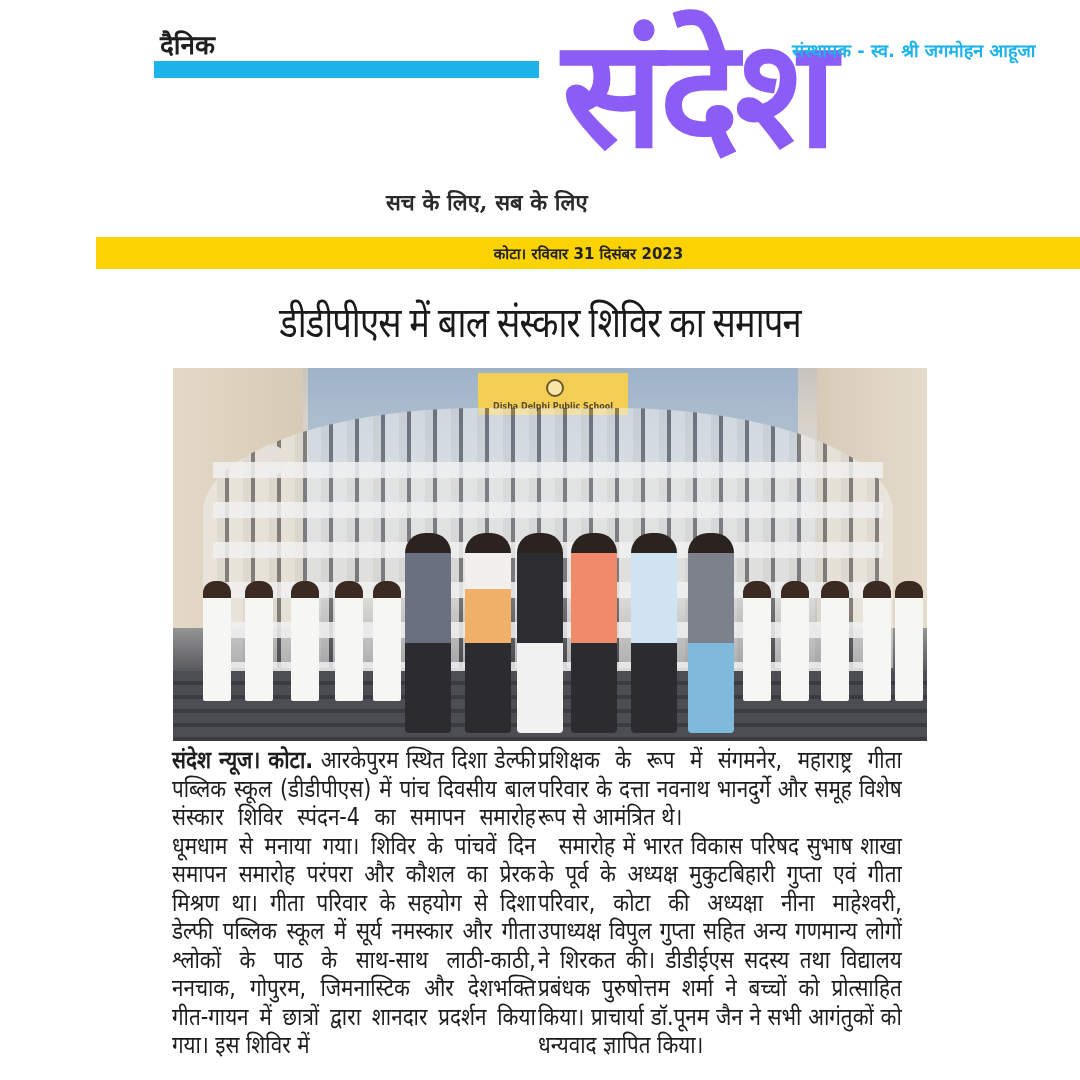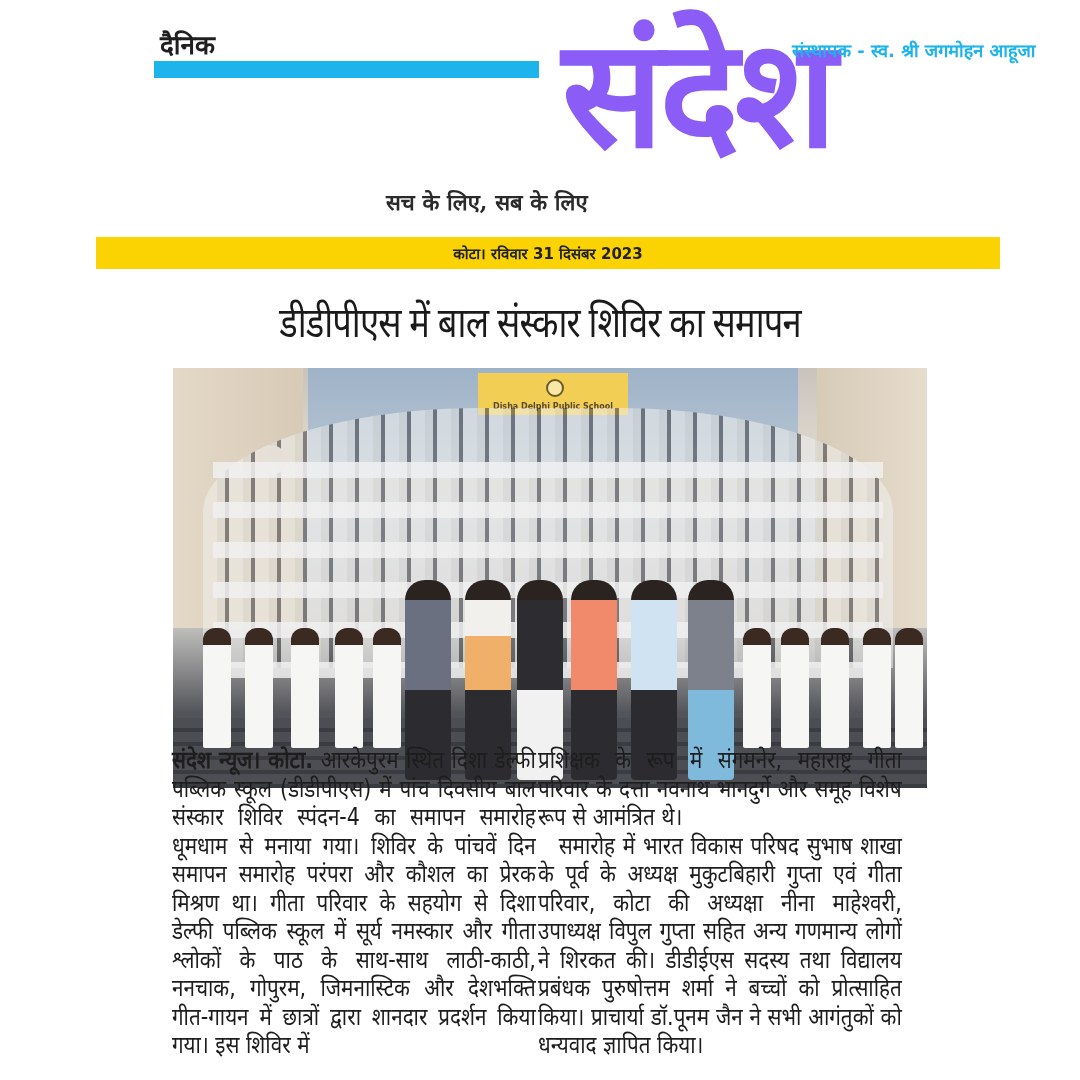--- a/index.html
+++ b/index.html
@@ -7,25 +7,25 @@
     width: 1080px; height: 1080px; background: #ffffff; position: relative; overflow: hidden;
     font-family: "DejaVu Sans", sans-serif; color: #1a1a1a;
   }
   .masthead { position: absolute; left: 8px; top: 0; width: 1080px; height: 230px; }
   .dainik { position: absolute; left: 152px; top: 26px; font-size: 26px; font-weight: bold; color: #1f1f1f; font-family: "DejaVu Sans", sans-serif; }
   .cyan-bar { position: absolute; left: 146px; top: 61px; width: 385px; height: 17px; background: #1cb4ea; }
   .chambal { position: absolute; left: 146px; top: 62px; font-size: 108px; font-weight: bold; color: #1cb4ea; line-height: 1; letter-spacing: -2px; font-family: "DejaVu Sans", sans-serif; }
   .sandesh { position: absolute; left: 540px; top: 20px; font-size: 150px; font-weight: bold; color: #8b5cf6; line-height: 1; letter-spacing: -4px; font-family: Liberation Serif, serif; margin-left: 14px; }
   .byline { position: absolute; left: 784px; top: 38px; font-size: 18px; font-weight: bold; color: #1cb4ea; white-space: nowrap; }
   .tagline { position: absolute; left: 378px; top: 186px; font-size: 22px; font-weight: bold; color: #2a2a2a; font-family: "DejaVu Serif", serif; }
-  .dateband { position: absolute; left: 96px; top: 237px; width: 904px; height: 32px; background: #fbd202; display: flex; align-items: center; justify-content: center; }
+  .dateband { position: absolute; left: 96px; top: 237px; width: 985px; height: 32px; background: #fbd202; display: flex; align-items: center; justify-content: center; }
   .dateband span { font-size: 15px; color: #222; font-weight: bold; }
   .headline { position: absolute; left: 0; top: 292px; width: 1080px; text-align: center; font-size: 42px; color: #1a1a1a; font-family: "Liberation Sans", sans-serif; letter-spacing: -1px; transform: scaleX(0.82); transform-origin: center; }
   .photo {
-    position: absolute; left: 173px; top: 368px; width: 754px; height: 420px; overflow: hidden;
+    position: absolute; left: 173px; top: 368px; width: 754px; height: 373px; overflow: hidden;
     background: linear-gradient(180deg, #c8c4bc 0%, #d9d3ca 15%, #cfd3d8 35%, #c9c8c6 60%, #54555a 82%, #3e3f44 100%);
   }
   .photo .bldg-left { position: absolute; left: 0; top: 0; width: 130px; height: 260px; background: linear-gradient(90deg,#e4d8c6,#d7cbb8); }
   .photo .bldg-right { position: absolute; right: 0; top: 0; width: 110px; height: 260px; background: linear-gradient(90deg,#d7cbb8,#e6dccc); }
   .photo .glass { position: absolute; left: 135px; top: 0; width: 490px; height: 110px; background: linear-gradient(180deg,#9fb3c8,#b9c7d4); }
   .photo .banner { position: absolute; left: 305px; top: 5px; width: 150px; height: 42px; background: #f2cf54; display: flex; align-items: flex-end; justify-content: center; padding-bottom: 4px; box-sizing: border-box; }
   .photo .banner .seal { position: absolute; top: 6px; left: 68px; width: 14px; height: 14px; border-radius: 50%; border: 2px solid #6b5a2a; background: #f7e8a8; }
   .photo .banner span { font-size: 8px; color: #5a4a30; font-weight: bold; }
   .photo .crowd { position: absolute; left: 30px; top: 40px; width: 690px; height: 260px;
     background:

